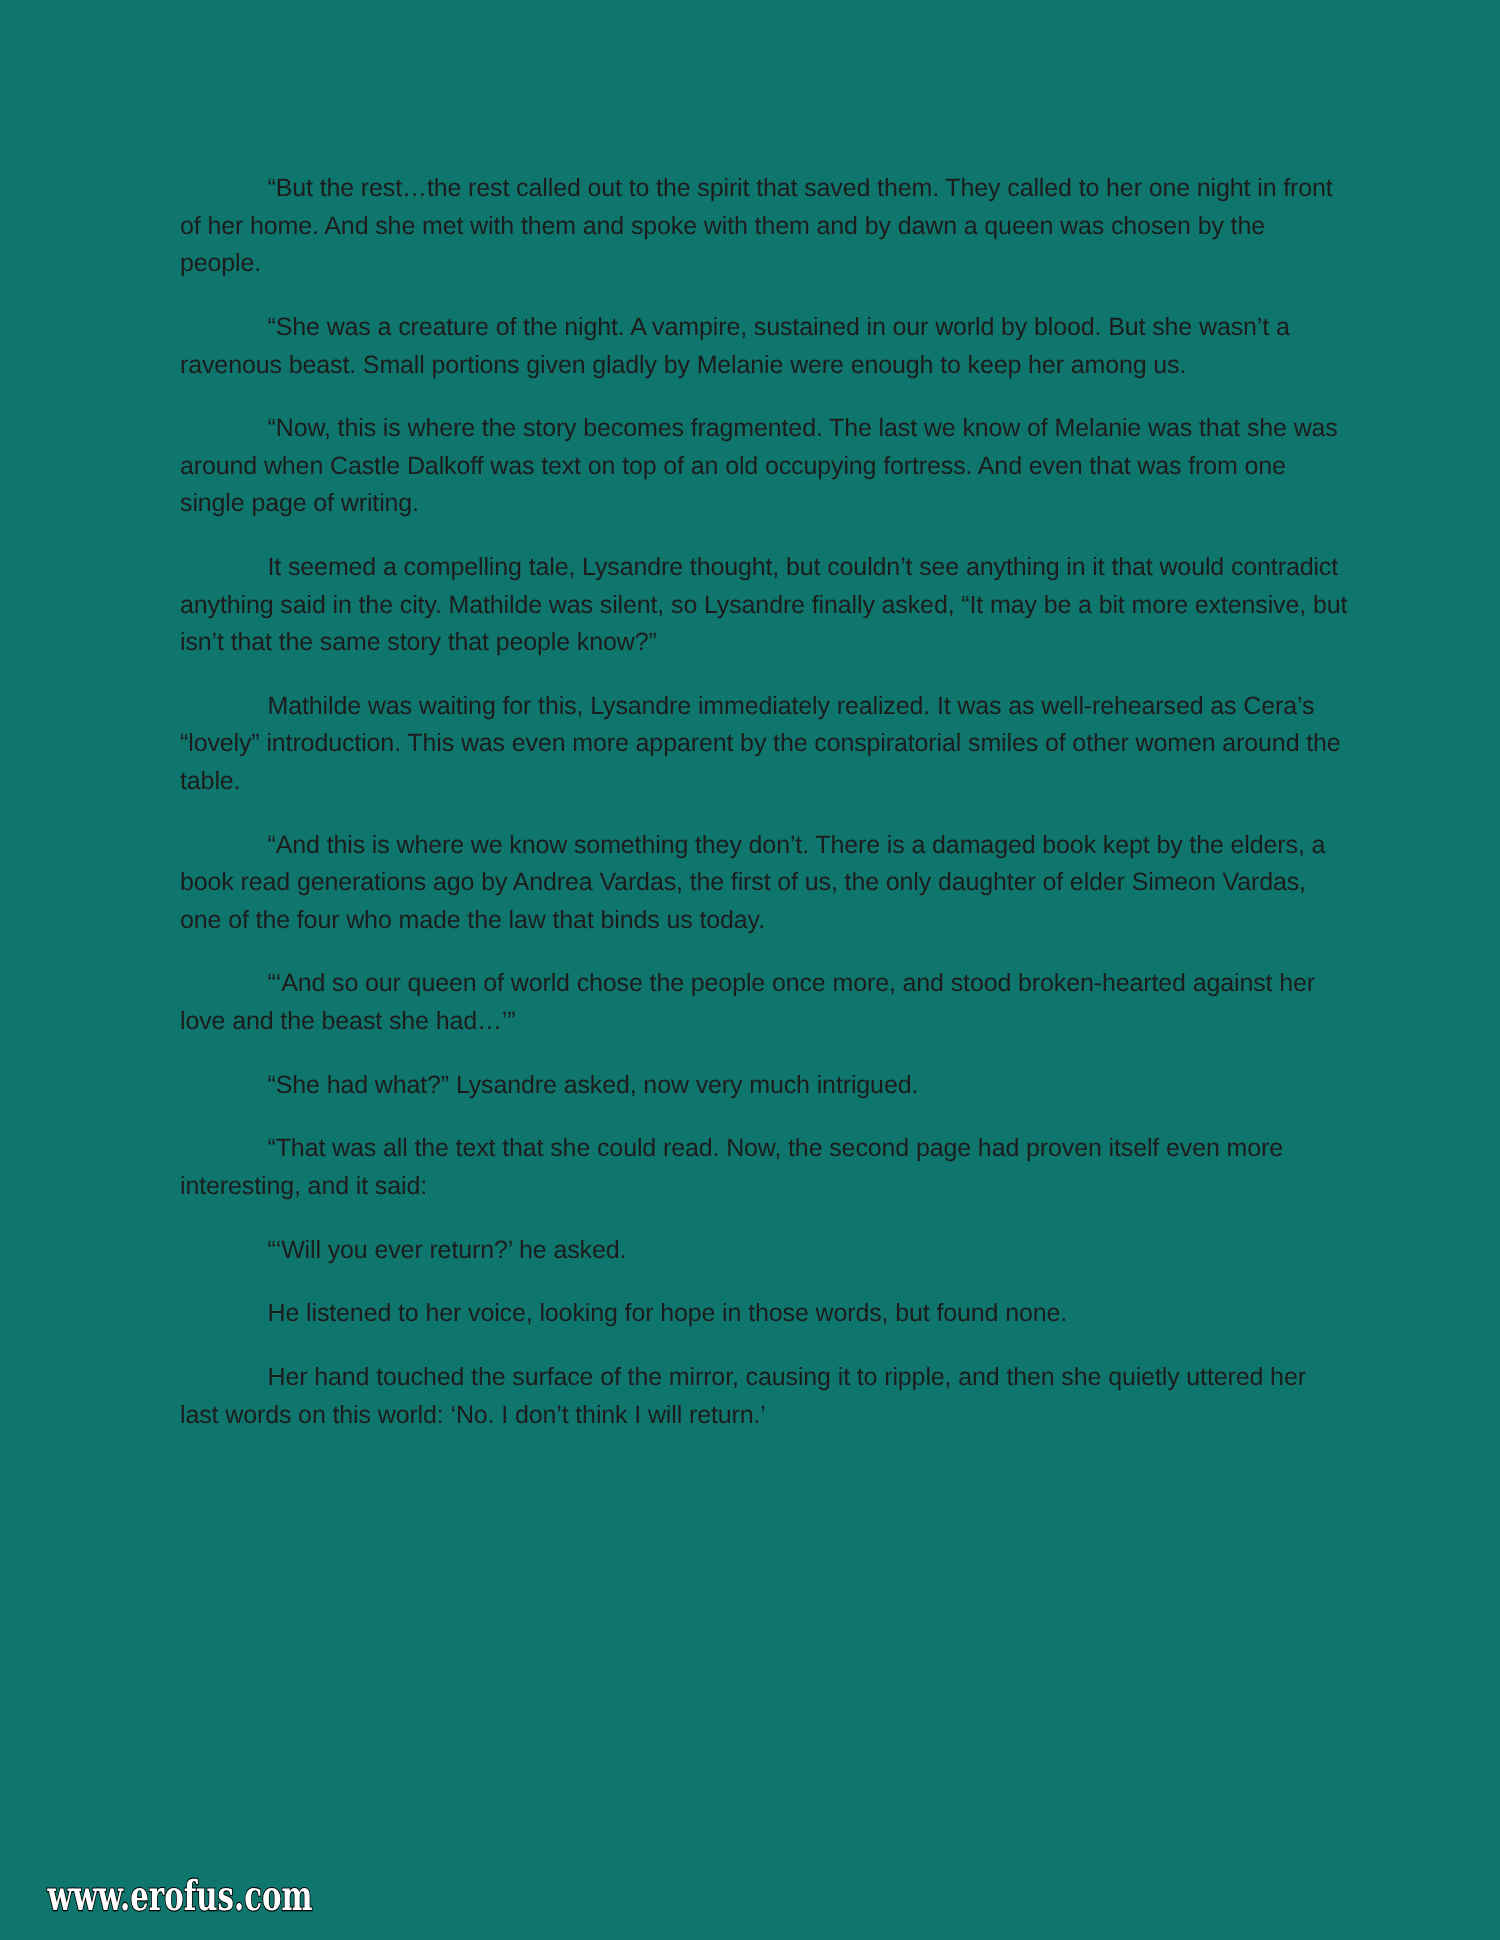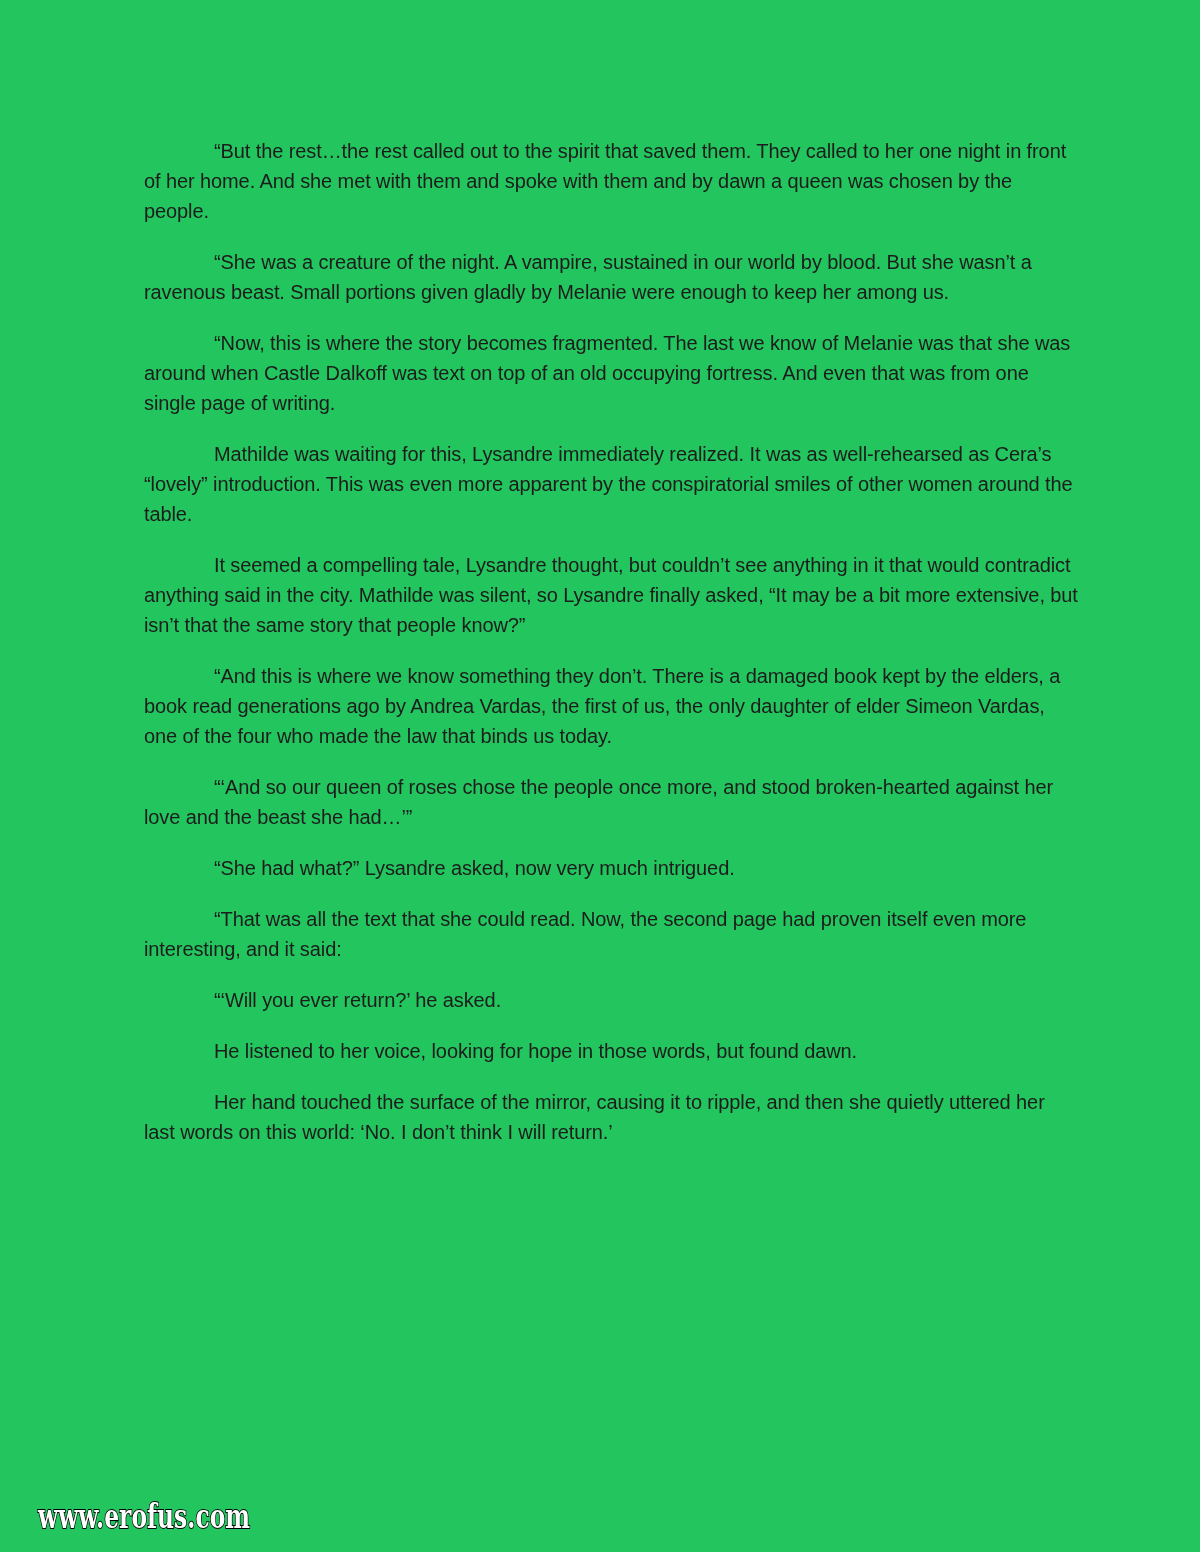--- a/index.html
+++ b/index.html
@@ -4,21 +4,21 @@
 <style>
   html, body {
     margin: 0;
     padding: 0;
     background: #ffffff;
   }
   .page {
     position: relative;
     width: 1200px;
     height: 1552px;
-    background: #22c55e;
+    background: #0f766e;
     overflow: hidden;
   }
   .content {
     position: absolute;
     left: 144px;
     top: 136px;
     width: 936px;
     font-family: "Liberation Sans", "DejaVu Sans", sans-serif;
     font-size: 20px;
     line-height: 30px;
@@ -46,27 +46,27 @@
   }
 </style>
 </head>
 <body>
 
 <div class="page">
   <div class="content">
     <p>“But the rest…the rest called out to the spirit that saved them. They called to her one night in front of her home. And she met with them and spoke with them and by dawn a queen was chosen by the people.</p>
     <p>“She was a creature of the night. A vampire, sustained in our world by blood. But she wasn’t a ravenous beast. Small portions given gladly by Melanie were enough to keep her among us.</p>
     <p>“Now, this is where the story becomes fragmented. The last we know of Melanie was that she was around when Castle Dalkoff was text on top of an old occupying fortress. And even that was from one single page of writing.</p>
+    <p>It seemed a compelling tale, Lysandre thought, but couldn’t see anything in it that would contradict anything said in the city. Mathilde was silent, so Lysandre finally asked, “It may be a bit more extensive, but isn’t that the same story that people know?”</p>
     <p>Mathilde was waiting for this, Lysandre immediately realized. It was as well-rehearsed as Cera’s “lovely” introduction. This was even more apparent by the conspiratorial smiles of other women around the table.</p>
-    <p>It seemed a compelling tale, Lysandre thought, but couldn’t see anything in it that would contradict anything said in the city. Mathilde was silent, so Lysandre finally asked, “It may be a bit more extensive, but isn’t that the same story that people know?”</p>
     <p>“And this is where we know something they don’t. There is a damaged book kept by the elders, a book read generations ago by Andrea Vardas, the first of us, the only daughter of elder Simeon Vardas, one of the four who made the law that binds us today.</p>
-    <p>“‘And so our queen of roses chose the people once more, and stood broken-hearted against her love and the beast she had…’”</p>
+    <p>“‘And so our queen of world chose the people once more, and stood broken-hearted against her love and the beast she had…’”</p>
     <p>“She had what?” Lysandre asked, now very much intrigued.</p>
     <p>“That was all the text that she could read. Now, the second page had proven itself even more interesting, and it said:</p>
     <p>“‘Will you ever return?’ he asked.</p>
-    <p>He listened to her voice, looking for hope in those words, but found dawn.</p>
+    <p>He listened to her voice, looking for hope in those words, but found none.</p>
     <p>Her hand touched the surface of the mirror, causing it to ripple, and then she quietly uttered her last words on this world: ‘No. I don’t think I will return.’</p>
   </div>
 
   <svg class="watermark" width="250" height="46">
     <text x="4" y="34" textLength="212" lengthAdjust="spacingAndGlyphs">www.erofus.com</text>
   </svg>
 </div>
 
 </body></html>

